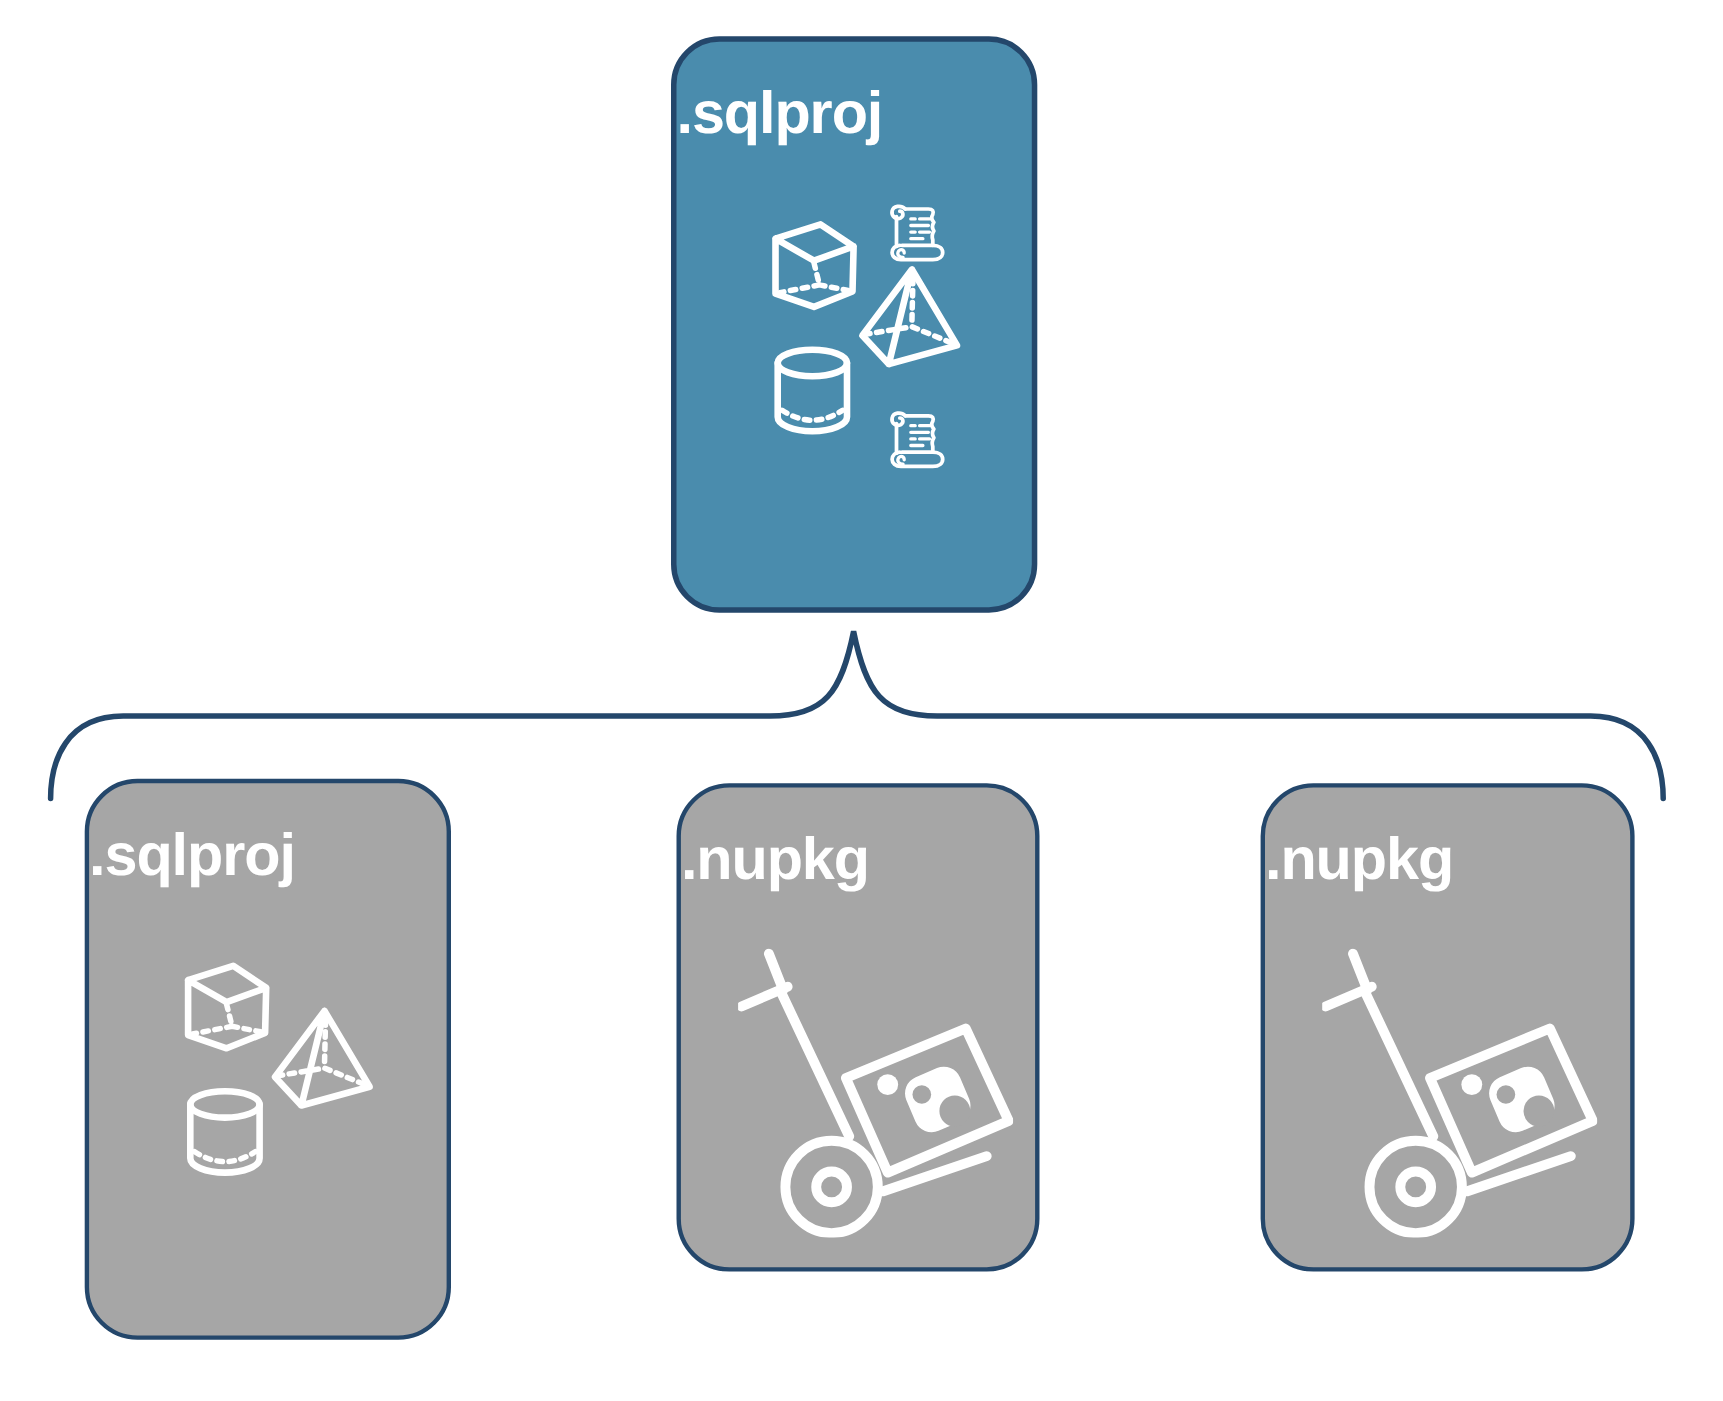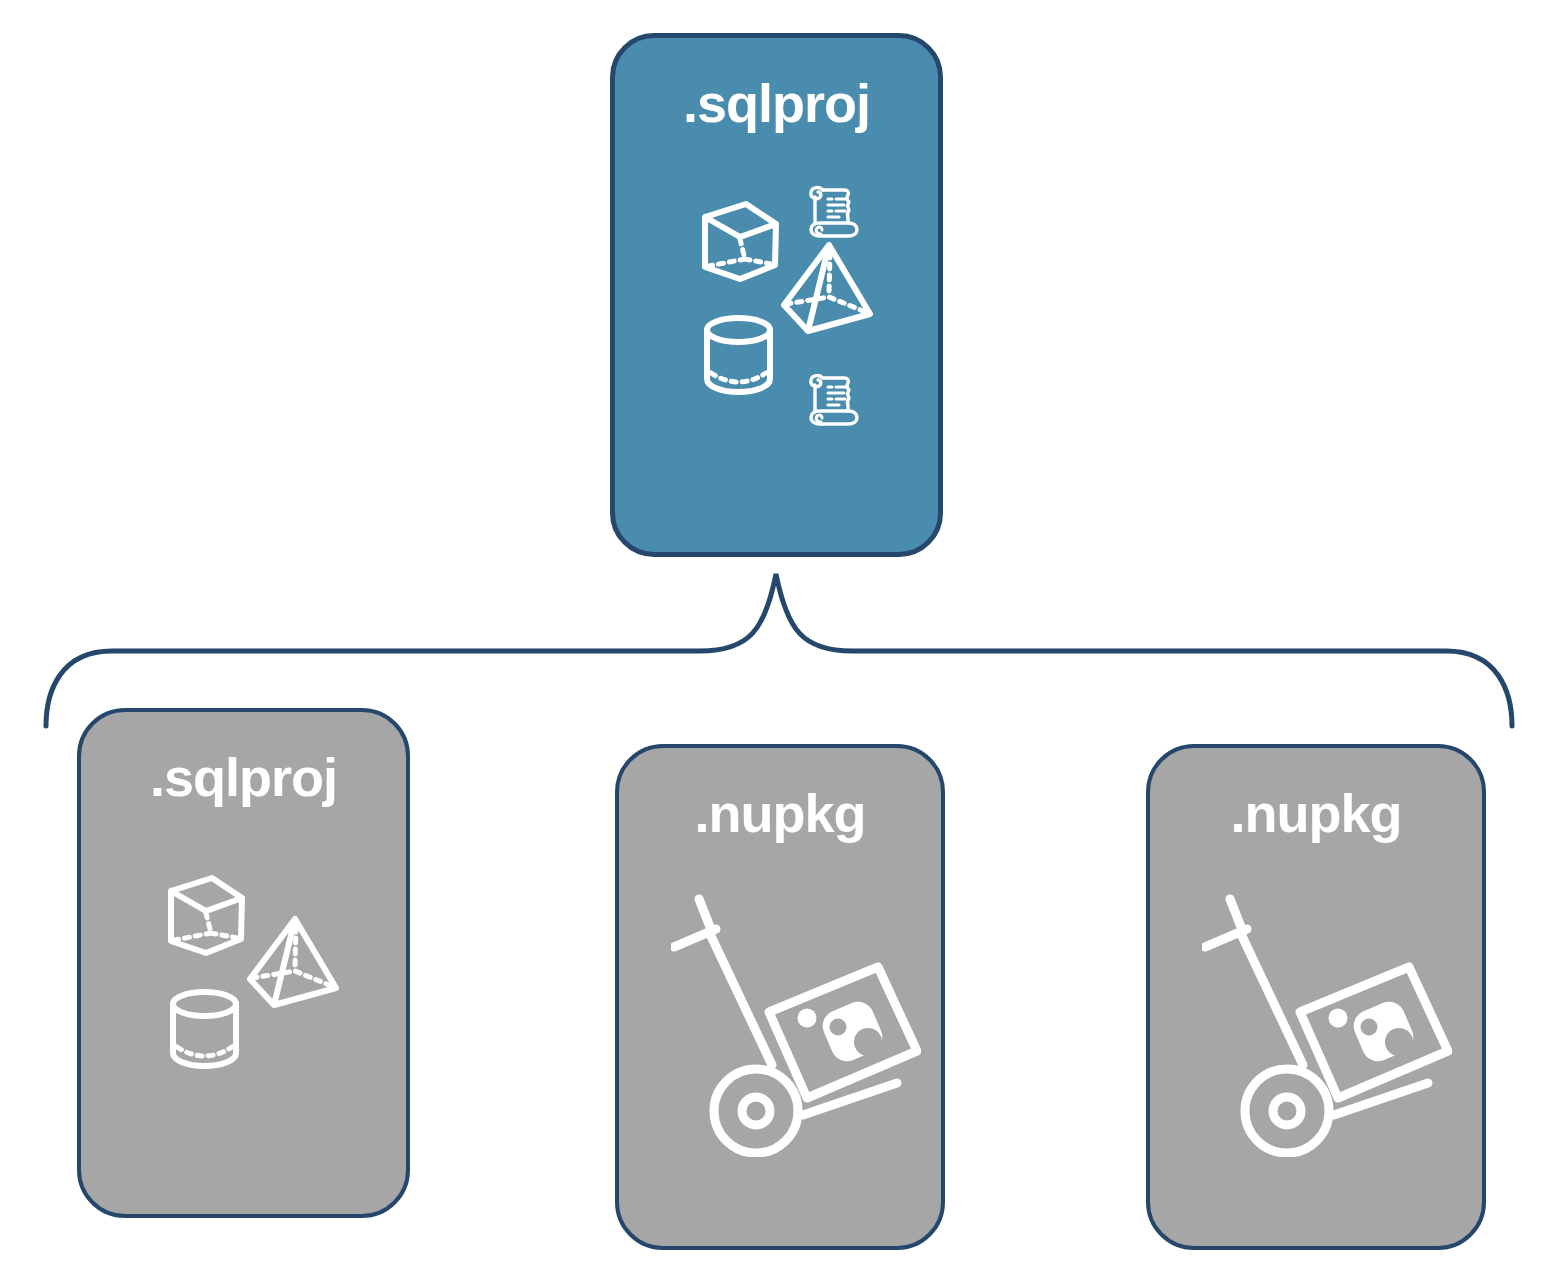--- a/index.html
+++ b/index.html
@@ -4,26 +4,26 @@
 <style>
   html,body{margin:0;padding:0;background:#ffffff;}
   #canvas{
     position:relative;width:1566px;height:1274px;background:#ffffff;overflow:hidden;
     font-family:"Liberation Sans", sans-serif;
   }
   .node{position:absolute;box-sizing:border-box;border:5px solid #24476B;}
   .node.root{
     left:610px;top:33px;width:333px;height:524px;border-radius:44px;background:#4A8CAD;
   }
-  .node.child{top:744px;height:506px;border-radius:48px;background:#A6A6A6;border-width:4px;}
+  .node.child{top:712px;height:444px;border-radius:48px;background:#A6A6A6;border-width:4px;}
   .node.child.c1{left:77px;top:708px;width:333px;height:510px;}
   .node.child.c2{left:615px;width:330px;}
   .node.child.c3{left:1146px;width:340px;}
   .node-title{
-    position:absolute;top:38px;left:0;width:100%;text-align:center;
+    position:absolute;top:38px;left:0;width:100%;text-align:left;
     font-size:54px;font-weight:bold;letter-spacing:-1px;color:#ffffff;line-height:1;
   }
   .shapes-cluster{position:absolute;left:85px;top:155px;width:180px;height:210px;}
   .scroll-icon{position:absolute;width:64px;height:64px;}
   .scroll-icon.s1{left:187px;top:139px;}
   .scroll-icon.s2{left:187px;top:327px;}
   .dolly-icon{position:absolute;left:52px;top:146px;width:250px;height:263px;}
   #brace-overlay{position:absolute;left:0;top:0;width:1566px;height:1274px;pointer-events:none;}
   .connector-label{
     position:absolute;left:806px;top:588px;

